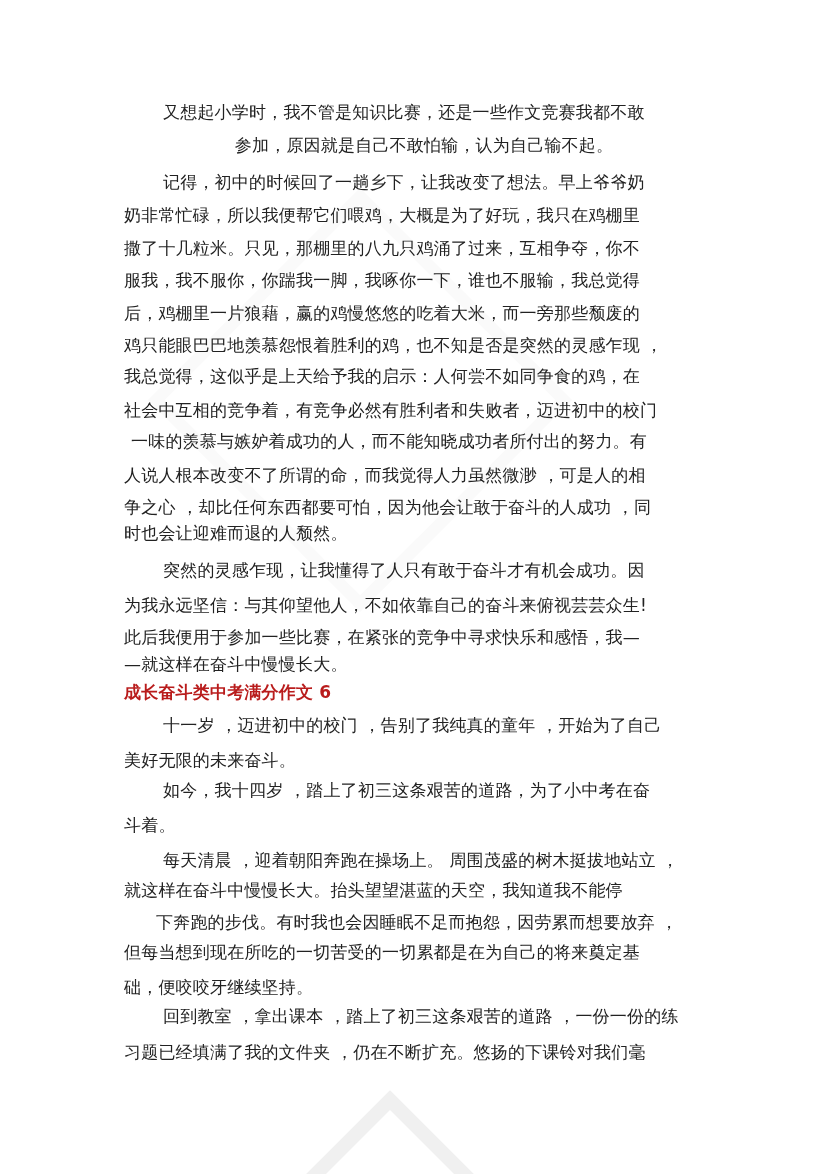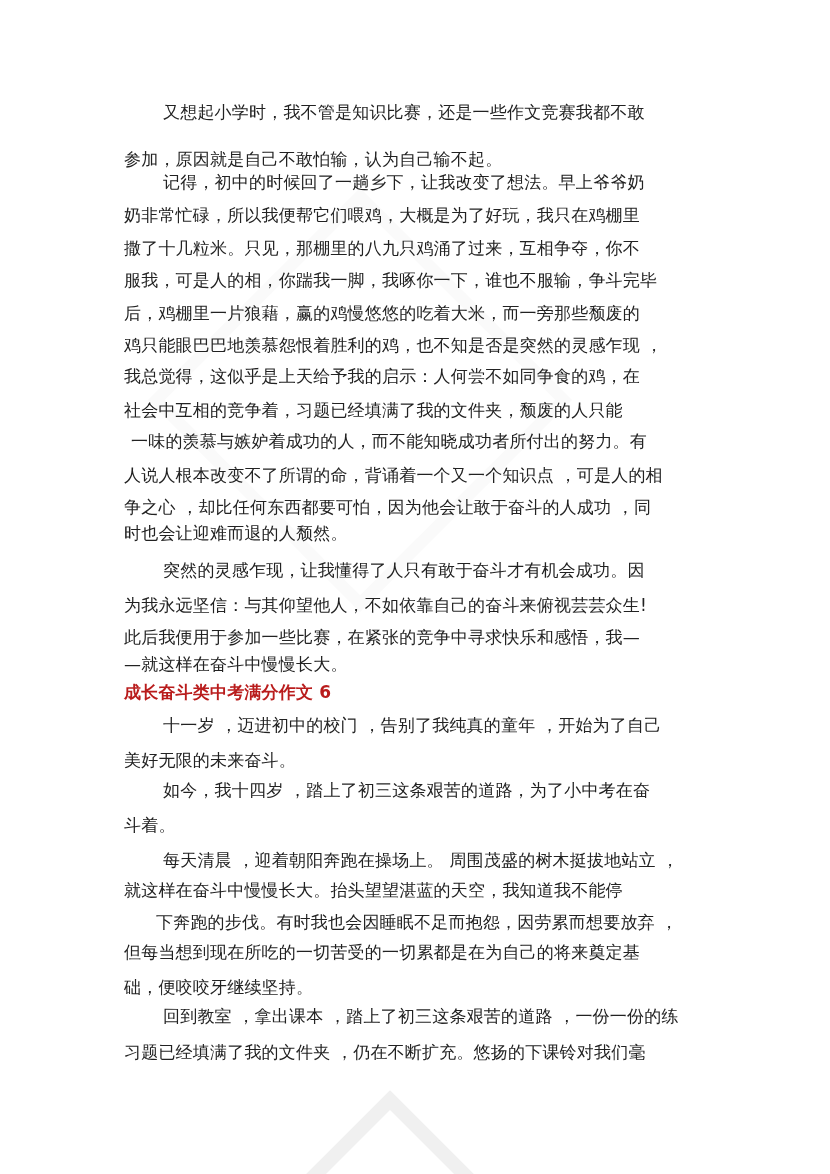--- a/index.html
+++ b/index.html
@@ -24,31 +24,31 @@
   }
 </style>
 </head>
 <body>
 
 <div class="page">
   <div class="watermark2"></div>
   <div class="watermark"></div>
   <div id="lines">
       <div class="line indent" style="top: 100px;">又想起小学时，我不管是知识比赛，还是一些作文竞赛我都不敢</div>
-      <div class="line" style="top: 147px;">参加，原因就是自己不敢怕输，认为自己输不起。</div>
+      <div class="line" style="top: 133px; text-align: center;">参加，原因就是自己不敢怕输，认为自己输不起。</div>
       <div class="line indent" style="top: 170px;">记得，初中的时候回了一趟乡下，让我改变了想法。早上爷爷奶</div>
       <div class="line" style="top: 203px;">奶非常忙碌，所以我便帮它们喂鸡，大概是为了好玩，我只在鸡棚里</div>
       <div class="line" style="top: 236px;">撒了十几粒米。只见，那棚里的八九只鸡涌了过来，互相争夺，你不</div>
-      <div class="line" style="top: 268px;">服我，可是人的相，你踹我一脚，我啄你一下，谁也不服输，争斗完毕</div>
+      <div class="line" style="top: 268px;">服我，我不服你，你踹我一脚，我啄你一下，谁也不服输，我总觉得</div>
       <div class="line" style="top: 301px;">后，鸡棚里一片狼藉，赢的鸡慢悠悠的吃着大米，而一旁那些颓废的</div>
       <div class="line" style="top: 333px;">鸡只能眼巴巴地羡慕怨恨着胜利的鸡，也不知是否是突然的灵感乍现 ，</div>
       <div class="line" style="top: 364px;">我总觉得，这似乎是上天给予我的启示：人何尝不如同争食的鸡，在</div>
-      <div class="line" style="top: 398px;">社会中互相的竞争着，习题已经填满了我的文件夹，颓废的人只能</div>
+      <div class="line" style="top: 398px;">社会中互相的竞争着，有竞争必然有胜利者和失败者，迈进初中的校门</div>
       <div class="line" style="top: 429px; margin-left: 7px;">一味的羡慕与嫉妒着成功的人，而不能知晓成功者所付出的努力。有</div>
-      <div class="line" style="top: 463px;">人说人根本改变不了所谓的命，背诵着一个又一个知识点 ，可是人的相</div>
+      <div class="line" style="top: 463px;">人说人根本改变不了所谓的命，而我觉得人力虽然微渺 ，可是人的相</div>
       <div class="line" style="top: 495px;">争之心 ，却比任何东西都要可怕，因为他会让敢于奋斗的人成功 ，同</div>
       <div class="line" style="top: 521px;">时也会让迎难而退的人颓然。</div>
       <div class="line indent" style="top: 558px;">突然的灵感乍现，让我懂得了人只有敢于奋斗才有机会成功。因</div>
       <div class="line" style="top: 593px;">为我永远坚信：与其仰望他人，不如依靠自己的奋斗来俯视芸芸众生!</div>
       <div class="line" style="top: 625px;">此后我便用于参加一些比赛，在紧张的竞争中寻求快乐和感悟，我—</div>
       <div class="line" style="top: 652px;">—就这样在奋斗中慢慢长大。</div>
       <div class="line heading" style="top: 680px;">成长奋斗类中考满分作文 6</div>
       <div class="line indent" style="top: 713px;">十一岁 ，迈进初中的校门 ，告别了我纯真的童年 ，开始为了自己</div>
       <div class="line" style="top: 748px;">美好无限的未来奋斗。</div>
       <div class="line indent" style="top: 778px;">如今，我十四岁 ，踏上了初三这条艰苦的道路，为了小中考在奋</div>

